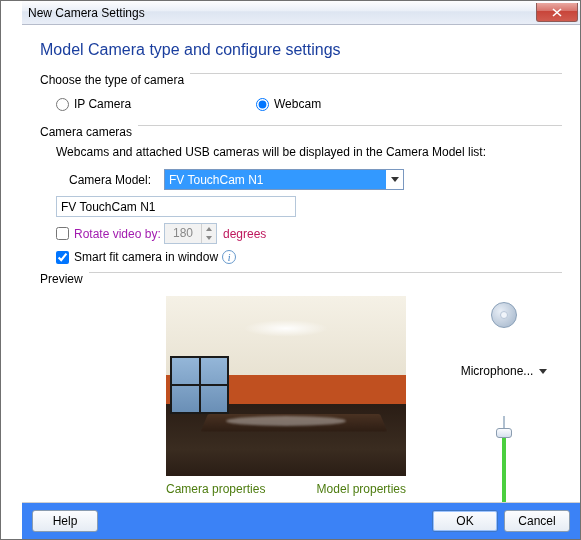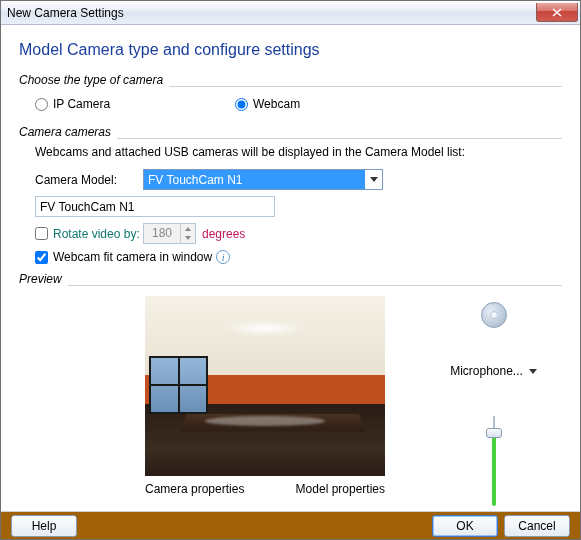--- a/index.html
+++ b/index.html
@@ -1,44 +1,44 @@
 <!DOCTYPE html>
 <html><head>
 <meta charset="utf-8">
 <style>
   * { box-sizing: border-box; font-family: "Segoe UI", Tahoma, sans-serif; }
   body { margin: 0; background: #fff; }
-  .window { width: 581px; height: 540px; border: 1px solid #707070; display: flex; flex-direction: column; }
+  .window { width: 581px; height: 540px; border: 1px solid #707070; display: flex; flex-direction: column; padding-left: 21px; }
   .titlebar {
     height: 24px; display: flex; align-items: center;
     background: linear-gradient(to bottom, #fdfdfe, #e9eef7 45%, #dde5f1 46%, #e9eef7);
     border-bottom: 1px solid #b6bccb;
     padding-left: 6px;
   }
   .titlebar-text { font-size: 12px; color: #000; flex: 1; }
   .close-btn {
     width: 42px; height: 19px; margin-right: 2px; margin-top: 0;
     background: linear-gradient(to bottom, #e9a7a0, #d6726a 45%, #c8453a 46%, #d05b4f);
     border: 1px solid #8e5a56; border-top: none; border-radius: 0 0 3px 3px;
     display: flex; align-items: center; justify-content: center; color: #fff; font-size: 11px;
     cursor: pointer;
   }
   .content { flex: 1; padding: 14px 18px 0 18px; font-size: 12px; color: #000; overflow: hidden; }
   .heading { color: #1a3e9e; font-size: 16px; margin: 2px 0 14px 0; }
   .group { margin-bottom: 8px; }
-  .group-header { display: flex; align-items: flex-end; margin-bottom: 6px; font-style: italic; }
+  .group-header { display: flex; align-items: flex-start; margin-bottom: 6px; }
   .group-label { color: #000; font-size: 12px; white-space: nowrap; }
   .group-line { flex: 1; height: 1px; background: #d0d0d0; margin-left: 6px; }
   .type-row { display: flex; padding: 4px 0 6px 16px; }
   .radio-item { display: flex; align-items: center; width: 200px; }
   .radio-item input { margin: 0 5px 0 0; }
   .settings-body { padding-left: 16px; }
   .hint { margin: 2px 0 10px 0; }
   .form-row { display: flex; align-items: center; margin-bottom: 6px; }
-  .form-label { width: 108px; }
+  .form-label { width: 108px; text-align: center; }
   .dropdown {
     width: 240px; height: 21px; border: 1px solid #7a98c0;
     display: flex; align-items: center; position: relative; background: #fff;
   }
   .dropdown.open .dd-sel { background: #3399ff; color: #fff; }
   .dd-sel { flex: 1; padding: 0 4px; font-size: 12px; height: 19px; display: flex; align-items: center; }
   .dd-arrow {
     width: 17px; height: 19px; display: flex; align-items: center; justify-content: center;
   }
   .tri { width: 0; height: 0; border-left: 4px solid transparent; border-right: 4px solid transparent; border-top: 5px solid #333; }
@@ -50,21 +50,21 @@
   .chk-row .lbl { width: 90px; }
   .spinner {
     display: inline-flex; border: 1px solid #b5c7da; height: 21px; margin-left: 0; background: #f2f2f2;
   }
   .spinner .num { width: 36px; text-align: center; line-height: 19px; color: #888; font-size:12px; }
   .spinner .btns { display: flex; flex-direction: column; border-left: 1px solid #cfcfcf; }
   .spinner .sbtn { width: 14px; height: 9px; display:flex; align-items:center; justify-content:center; }
   .stri-up { width:0;height:0;border-left:3px solid transparent;border-right:3px solid transparent;border-bottom:4px solid #888;}
   .stri-dn { width:0;height:0;border-left:3px solid transparent;border-right:3px solid transparent;border-top:4px solid #888;}
   .deg { margin-left: 6px; color: #be185d; }
-  .disabled-lbl { color:#0f766e; }
+  .disabled-lbl { color:#a21caf; }
   .info-icon {
     width:14px;height:14px;border-radius:50%;border:1px solid #6699cc;
     display:inline-flex;align-items:center;justify-content:center;
     color:#3a7bbf;font-size:10px;font-style:italic;font-family:Georgia,serif;margin-left:4px;
   }
   .preview-area { display: flex; padding: 4px 0 0 0; }
   .preview-left { width: 280px; }
   .preview-img {
     width: 240px; height: 180px; margin-left: 0;
     background:
@@ -78,21 +78,21 @@
   .pv-window::before, .pv-window::after { content:""; position:absolute; background:#1a1a1a; }
   .pv-window::before { top:0;bottom:0;left:50%;width:2px;margin-left:-1px; }
   .pv-window::after { left:0;right:0;top:50%;height:2px;margin-top:-1px; }
   .pv-table { position:absolute; left:42px; right:26px; top:118px; height:26px;
     background: linear-gradient(to bottom,#4a3222,#2e1e14);
     transform: perspective(260px) rotateX(52deg); transform-origin: top center;
     border-radius:2px; }
   .pv-refl { position:absolute; top:120px; left:60px; width:120px; height:10px;
     background: rgba(255,255,255,.35); border-radius:50%; filter: blur(1px); }
   .pv-links { display:flex; width: 240px; justify-content: space-between;  margin-top: 6px; }
-  .pv-links a { color: #000000; text-decoration: none; font-size: 12px; cursor:pointer; }
+  .pv-links a { color: #4d7c0f; text-decoration: none; font-size: 12px; cursor:pointer; }
   .preview-right { flex:1; display:flex; flex-direction:column; align-items:center; padding-top:6px;gap:28px;}
   .gear {
     width:26px;height:26px;border-radius:50%;
     background: radial-gradient(circle at 35% 35%, #e8eef6, #9fb2c8);
     border:1px solid #8aa0b8; position: relative; margin-bottom:8px;
     cursor:pointer;
   }
   .gear::after{content:"";position:absolute;inset:8px;border-radius:50%;background:#f0f4fa;border:1px solid #b8c6d8;}
   .mic-row { display:flex;align-items:center;margin-bottom:10px; font-size:12px; }
   .mic-row .tri { margin-left:6px; cursor:pointer; }
@@ -106,22 +106,22 @@
     cursor:pointer;
   }
   .spk {
     margin-top:8px; width:18px;height:16px; position:relative;
   }
   .spk::before{content:"";position:absolute;left:0;top:4px;width:5px;height:8px;background:#6f8093;}
   .spk::after{content:"";position:absolute;left:5px;top:1px;width:0;height:0;
     border-top:7px solid transparent;border-bottom:7px solid transparent;border-left:7px solid #6f8093;}
   .spk .waves{position:absolute;left:12px;top:2px;font-size:11px;color:#3fbc32;letter-spacing:-2px;}
   .footer {
-    height: 28px; border-top: 1px solid #d0d0d0; display:flex; align-items:center;
-    padding: 0 10px; background: #a16207;
+    height: 37px; border-top: 1px solid #d0d0d0; display:flex; align-items:center;
+    padding: 0 10px; background: #3b82f6;
   }
   .footer .spacer { flex:1; }
   .btn {
     height: 22px; min-width: 66px; padding: 0 12px; font-size: 12px;
     border: 1px solid #8a9cb0; background: linear-gradient(to bottom,#fcfdff,#e6ecf4);
     border-radius: 3px; cursor:pointer;
   }
   .btn.default { border-color:#3e76c6; box-shadow: inset 0 0 0 1px rgba(93,158,255,.6); }
   .btn + .btn { margin-left: 6px; }
   .preview-wrap{padding-left:126px;}
@@ -193,21 +193,21 @@
               <div class="sbtn">
                   <div class="stri-dn"></div>
                 </div>
             </div>
           </div>
           <span class="deg">degrees</span>
         </div>
 
         <div class="chk-row">
           <input type="checkbox" checked="" style="">
-          <span>Webcam fit camera in window</span>
+          <span>Smart fit camera in window</span>
           <span class="info-icon">i</span>
         </div>
       </div>
     </div>
 
     <div class="group">
       <div class="group-header">
         <span class="group-label">Preview</span>
         <div class="group-line"></div>
       </div>

